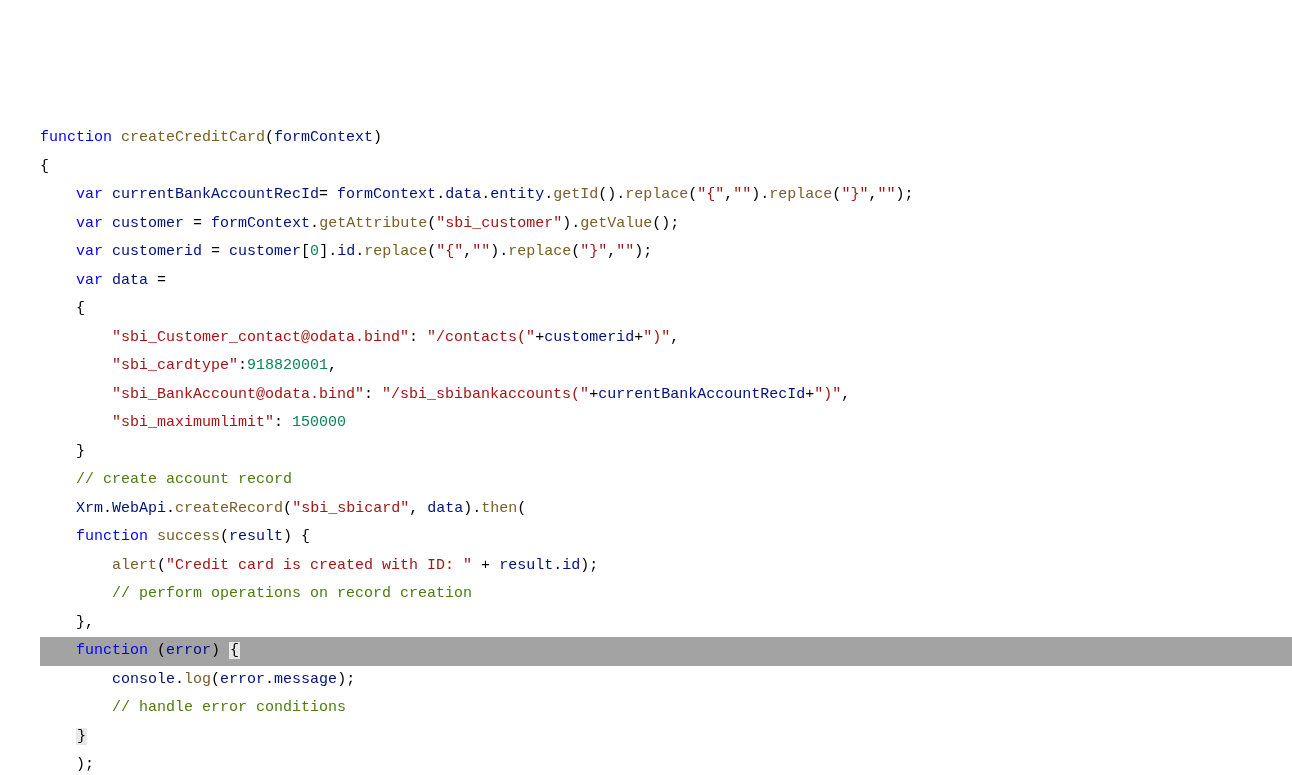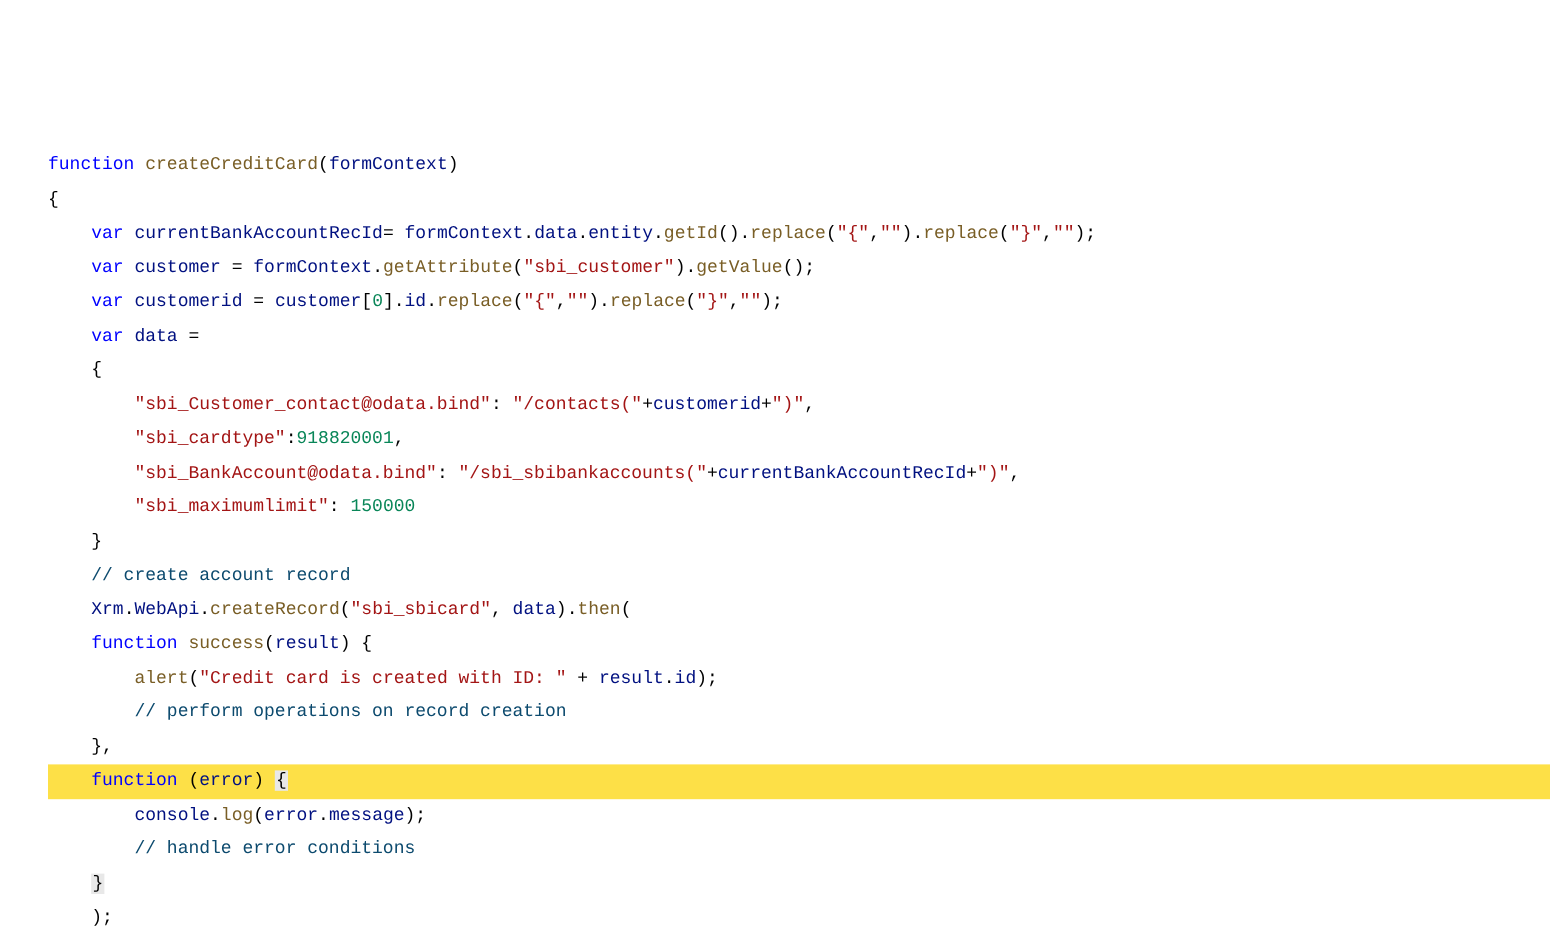--- a/index.html
+++ b/index.html
@@ -9,24 +9,24 @@
     font-size: 15px;
     line-height: 1.9;
     background: #ffffff;
     color: #000000;
     white-space: pre;
   }
   .kw { color: #0000ff; text-align: center; }
   .fn { color: #795e26; margin-top: 44px; }
   .str { color: #a31515; }
   .num { color: #098658; }
-  .cmt { color: #0c4a6e; }
+  .cmt { color: #4d7c0f; }
   .pn { color: #000000; }
   .id { color: #001080; }
-  .hl { background: #fde047; }
+  .hl { background: #a3a3a3; }
   .box { background: #e8e8e8; padding: 0 1px; }
 </style>
 </head>
 <body>
 
 
 
 <div id="code-block"><div><span class="kw">function</span><span class="pn"> </span><span class="fn">createCreditCard</span><span class="pn">(</span><span class="id">formContext</span><span class="pn">)</span></div><div><span class="pn">{</span></div><div><span class="pn">    </span><span class="kw">var</span><span class="pn"> </span><span class="id">currentBankAccountRecId</span><span class="pn">= </span><span class="id">formContext</span><span class="pn">.</span><span class="id">data</span><span class="pn">.</span><span class="id">entity</span><span class="pn">.</span><span class="fn">getId</span><span class="pn">().</span><span class="fn">replace</span><span class="pn">(</span><span class="str">"{"</span><span class="pn">,</span><span class="str">""</span><span class="pn">).</span><span class="fn">replace</span><span class="pn">(</span><span class="str">"}"</span><span class="pn">,</span><span class="str">""</span><span class="pn">);</span></div><div><span class="pn">    </span><span class="kw">var</span><span class="pn"> </span><span class="id">customer</span><span class="pn"> = </span><span class="id">formContext</span><span class="pn">.</span><span class="fn">getAttribute</span><span class="pn">(</span><span class="str">"sbi_customer"</span><span class="pn">).</span><span class="fn">getValue</span><span class="pn">();</span></div><div><span class="pn">    </span><span class="kw">var</span><span class="pn"> </span><span class="id">customerid</span><span class="pn"> = </span><span class="id">customer</span><span class="pn">[</span><span class="num">0</span><span class="pn">].</span><span class="id">id</span><span class="pn">.</span><span class="fn">replace</span><span class="pn">(</span><span class="str">"{"</span><span class="pn">,</span><span class="str">""</span><span class="pn">).</span><span class="fn">replace</span><span class="pn">(</span><span class="str">"}"</span><span class="pn">,</span><span class="str">""</span><span class="pn">);</span></div><div><span class="pn"></span></div><div><span class="pn">    </span><span class="kw">var</span><span class="pn"> </span><span class="id">data</span><span class="pn"> =</span></div><div><span class="pn">    {</span></div><div><span class="pn">        </span><span class="str">"sbi_Customer_contact@odata.bind"</span><span class="pn">: </span><span class="str">"/contacts("</span><span class="pn">+</span><span class="id">customerid</span><span class="pn">+</span><span class="str">")"</span><span class="pn">,</span></div><div><span class="pn">        </span><span class="str">"sbi_cardtype"</span><span class="pn">:</span><span class="num">918820001</span><span class="pn">,</span></div><div><span class="pn">        </span><span class="str">"sbi_BankAccount@odata.bind"</span><span class="pn">: </span><span class="str">"/sbi_sbibankaccounts("</span><span class="pn">+</span><span class="id">currentBankAccountRecId</span><span class="pn">+</span><span class="str">")"</span><span class="pn">,</span></div><div><span class="pn">        </span><span class="str">"sbi_maximumlimit"</span><span class="pn">: </span><span class="num">150000</span></div><div><span class="pn">    }</span></div><div><span class="pn"></span></div><div><span class="pn">    </span><span class="cmt">// create account record</span></div><div><span class="pn">    </span><span class="id">Xrm</span><span class="pn">.</span><span class="id">WebApi</span><span class="pn">.</span><span class="fn">createRecord</span><span class="pn">(</span><span class="str">"sbi_sbicard"</span><span class="pn">, </span><span class="id">data</span><span class="pn">).</span><span class="fn">then</span><span class="pn">(</span></div><div><span class="pn">    </span><span class="kw">function</span><span class="pn"> </span><span class="fn">success</span><span class="pn">(</span><span class="id">result</span><span class="pn">) {</span></div><div><span class="pn">        </span><span class="fn">alert</span><span class="pn">(</span><span class="str">"Credit card is created with ID: "</span><span class="pn"> + </span><span class="id">result</span><span class="pn">.</span><span class="id">id</span><span class="pn">);</span></div><div><span class="pn">        </span><span class="cmt">// perform operations on record creation</span></div><div><span class="pn">    },</span></div><div class="hl"><span class="pn">    </span><span class="kw">function</span><span class="pn"> (</span><span class="id">error</span><span class="pn">) </span><span class="box">{</span></div><div><span class="pn">        </span><span class="id">console</span><span class="pn">.</span><span class="fn">log</span><span class="pn">(</span><span class="id">error</span><span class="pn">.</span><span class="id">message</span><span class="pn">);</span></div><div><span class="pn">        </span><span class="cmt">// handle error conditions</span></div><div><span class="pn">    </span><span class="box">}</span></div><div><span class="pn">    );</span></div></div>
 
 

